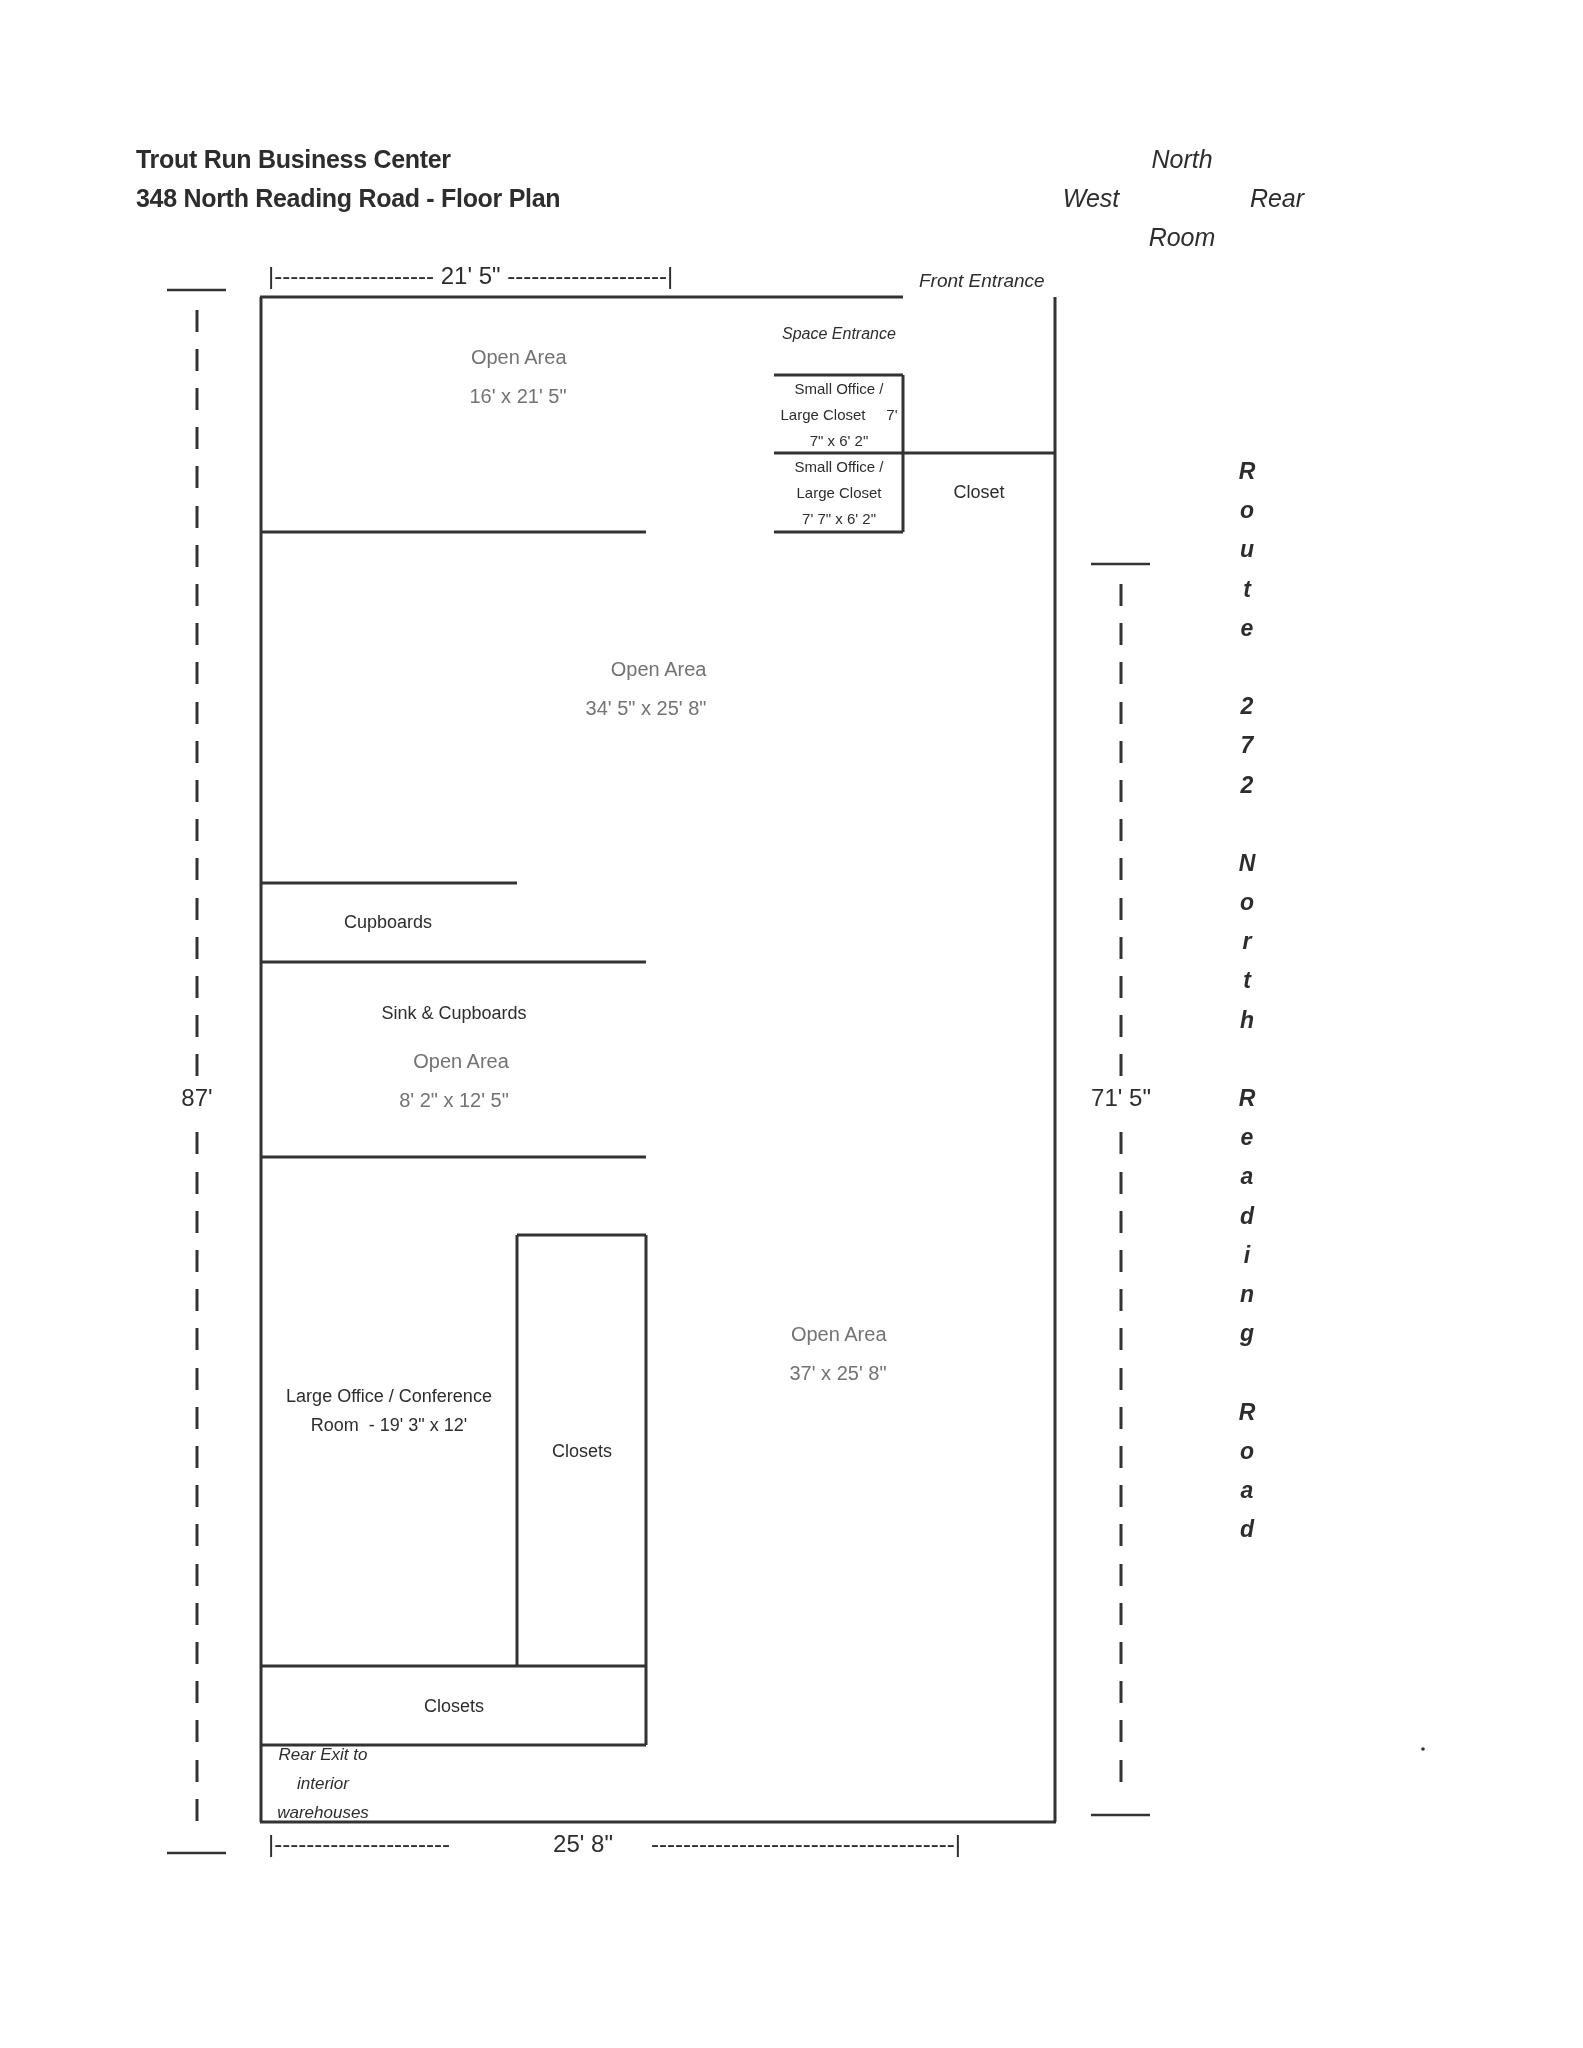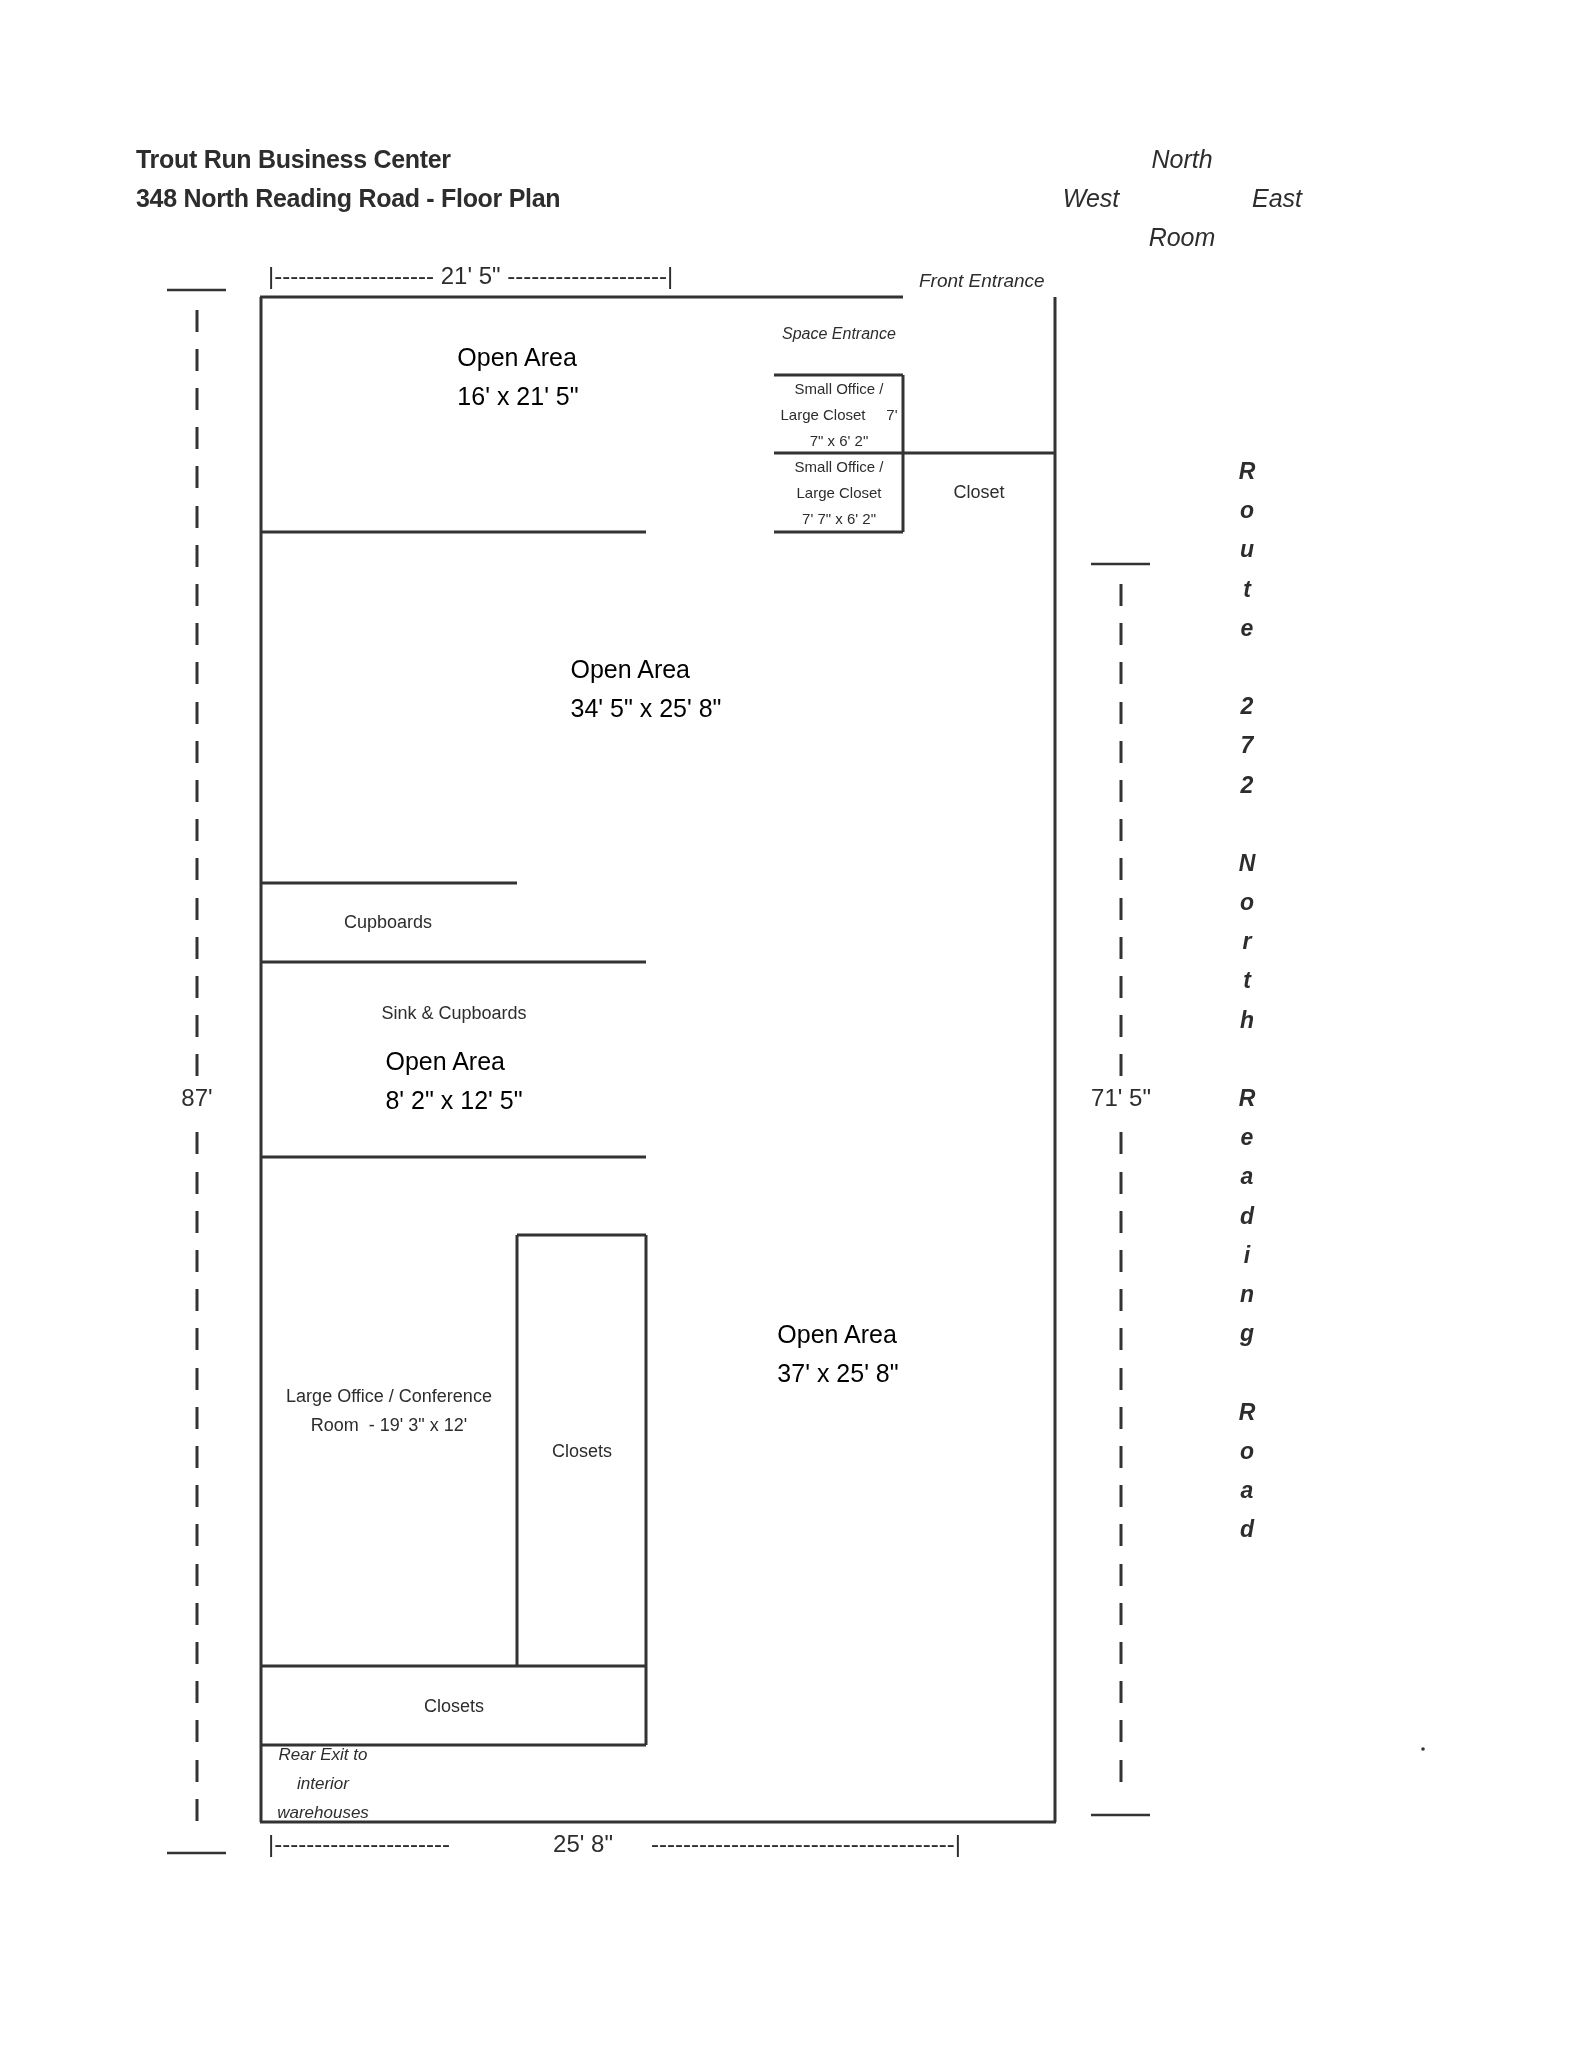--- a/index.html
+++ b/index.html
@@ -1,21 +1,21 @@
 <!DOCTYPE html>
 <html><head>
 <meta charset="utf-8">
 <style>
   html, body { margin: 0; padding: 0; background: #ffffff; }
   body { width: 1583px; height: 2048px; position: relative; overflow: hidden;
          font-family: "Liberation Sans", "DejaVu Sans", sans-serif; color: #2b2b2b; }
   .abs { position: absolute; white-space: nowrap; }
   .title { font-weight: bold; font-size: 25px; letter-spacing: -0.3px; color: #2d2d2d; }
   .compass { font-weight: normal; font-style: italic; font-size: 25px; color: #2d2d2d; }
-  .room-lg { font-size: 25px; text-align: left; line-height: 39px; color: #000000; }
+  .room-lg { font-size: 20px; text-align: right; line-height: 39px; color: #737373; }
   .room-sm { font-size: 18px; text-align: center; line-height: 29px; color: #2d2d2d; }
   .room-xs { font-size: 15px; text-align: center; line-height: 26px; color: #2d2d2d; }
   .note { font-style: italic; font-size: 19px; color: #2d2d2d; }
   .note-c { font-style: italic; font-size: 17px; text-align: center; line-height: 29px; color: #2d2d2d; }
   .dim { font-size: 24px; color: #2d2d2d; }
   .route-letter { font-weight: bold; font-style: italic; font-size: 23px; text-align: center; width: 30px; color: #2d2d2d; }
   svg.plan { position: absolute; left: 0; top: 0; }
   .centered { transform: translateX(-50%); }
 </style>
 </head>
@@ -136,21 +136,21 @@
 
   <circle cx="1423" cy="1749" r="1.8" fill="#333333"></circle>
 </svg>
 
 <div class="abs title" style="left:136px; top:145px;">Trout Run Business Center</div>
 <div class="abs title" style="left:136px; top:184px;">348 North Reading Road - Floor Plan</div>
 
 <div>
   <div class="abs compass centered" style="left:1182px; top:145px;">North</div>
   <div class="abs compass centered" style="left:1091px; top:184px;">West</div>
-  <div class="abs compass centered" style="left:1277px; top:184px;">East</div>
+  <div class="abs compass centered" style="left:1277px; top:184px;">Rear</div>
   <div class="abs compass centered" style="left:1182px; top:223px;">Room</div>
 </div>
 
 <div class="abs dim" style="left:268px; top:262px;">
   <span>|-------------------- </span><span>21' 5"</span><span> --------------------|</span>
 </div>
 
 <div class="abs note" style="left:919px; top:270px;">Front Entrance</div>
 <div class="abs note" style="left:782px; top:325px; font-size:16px;">Space Entrance</div>
 

